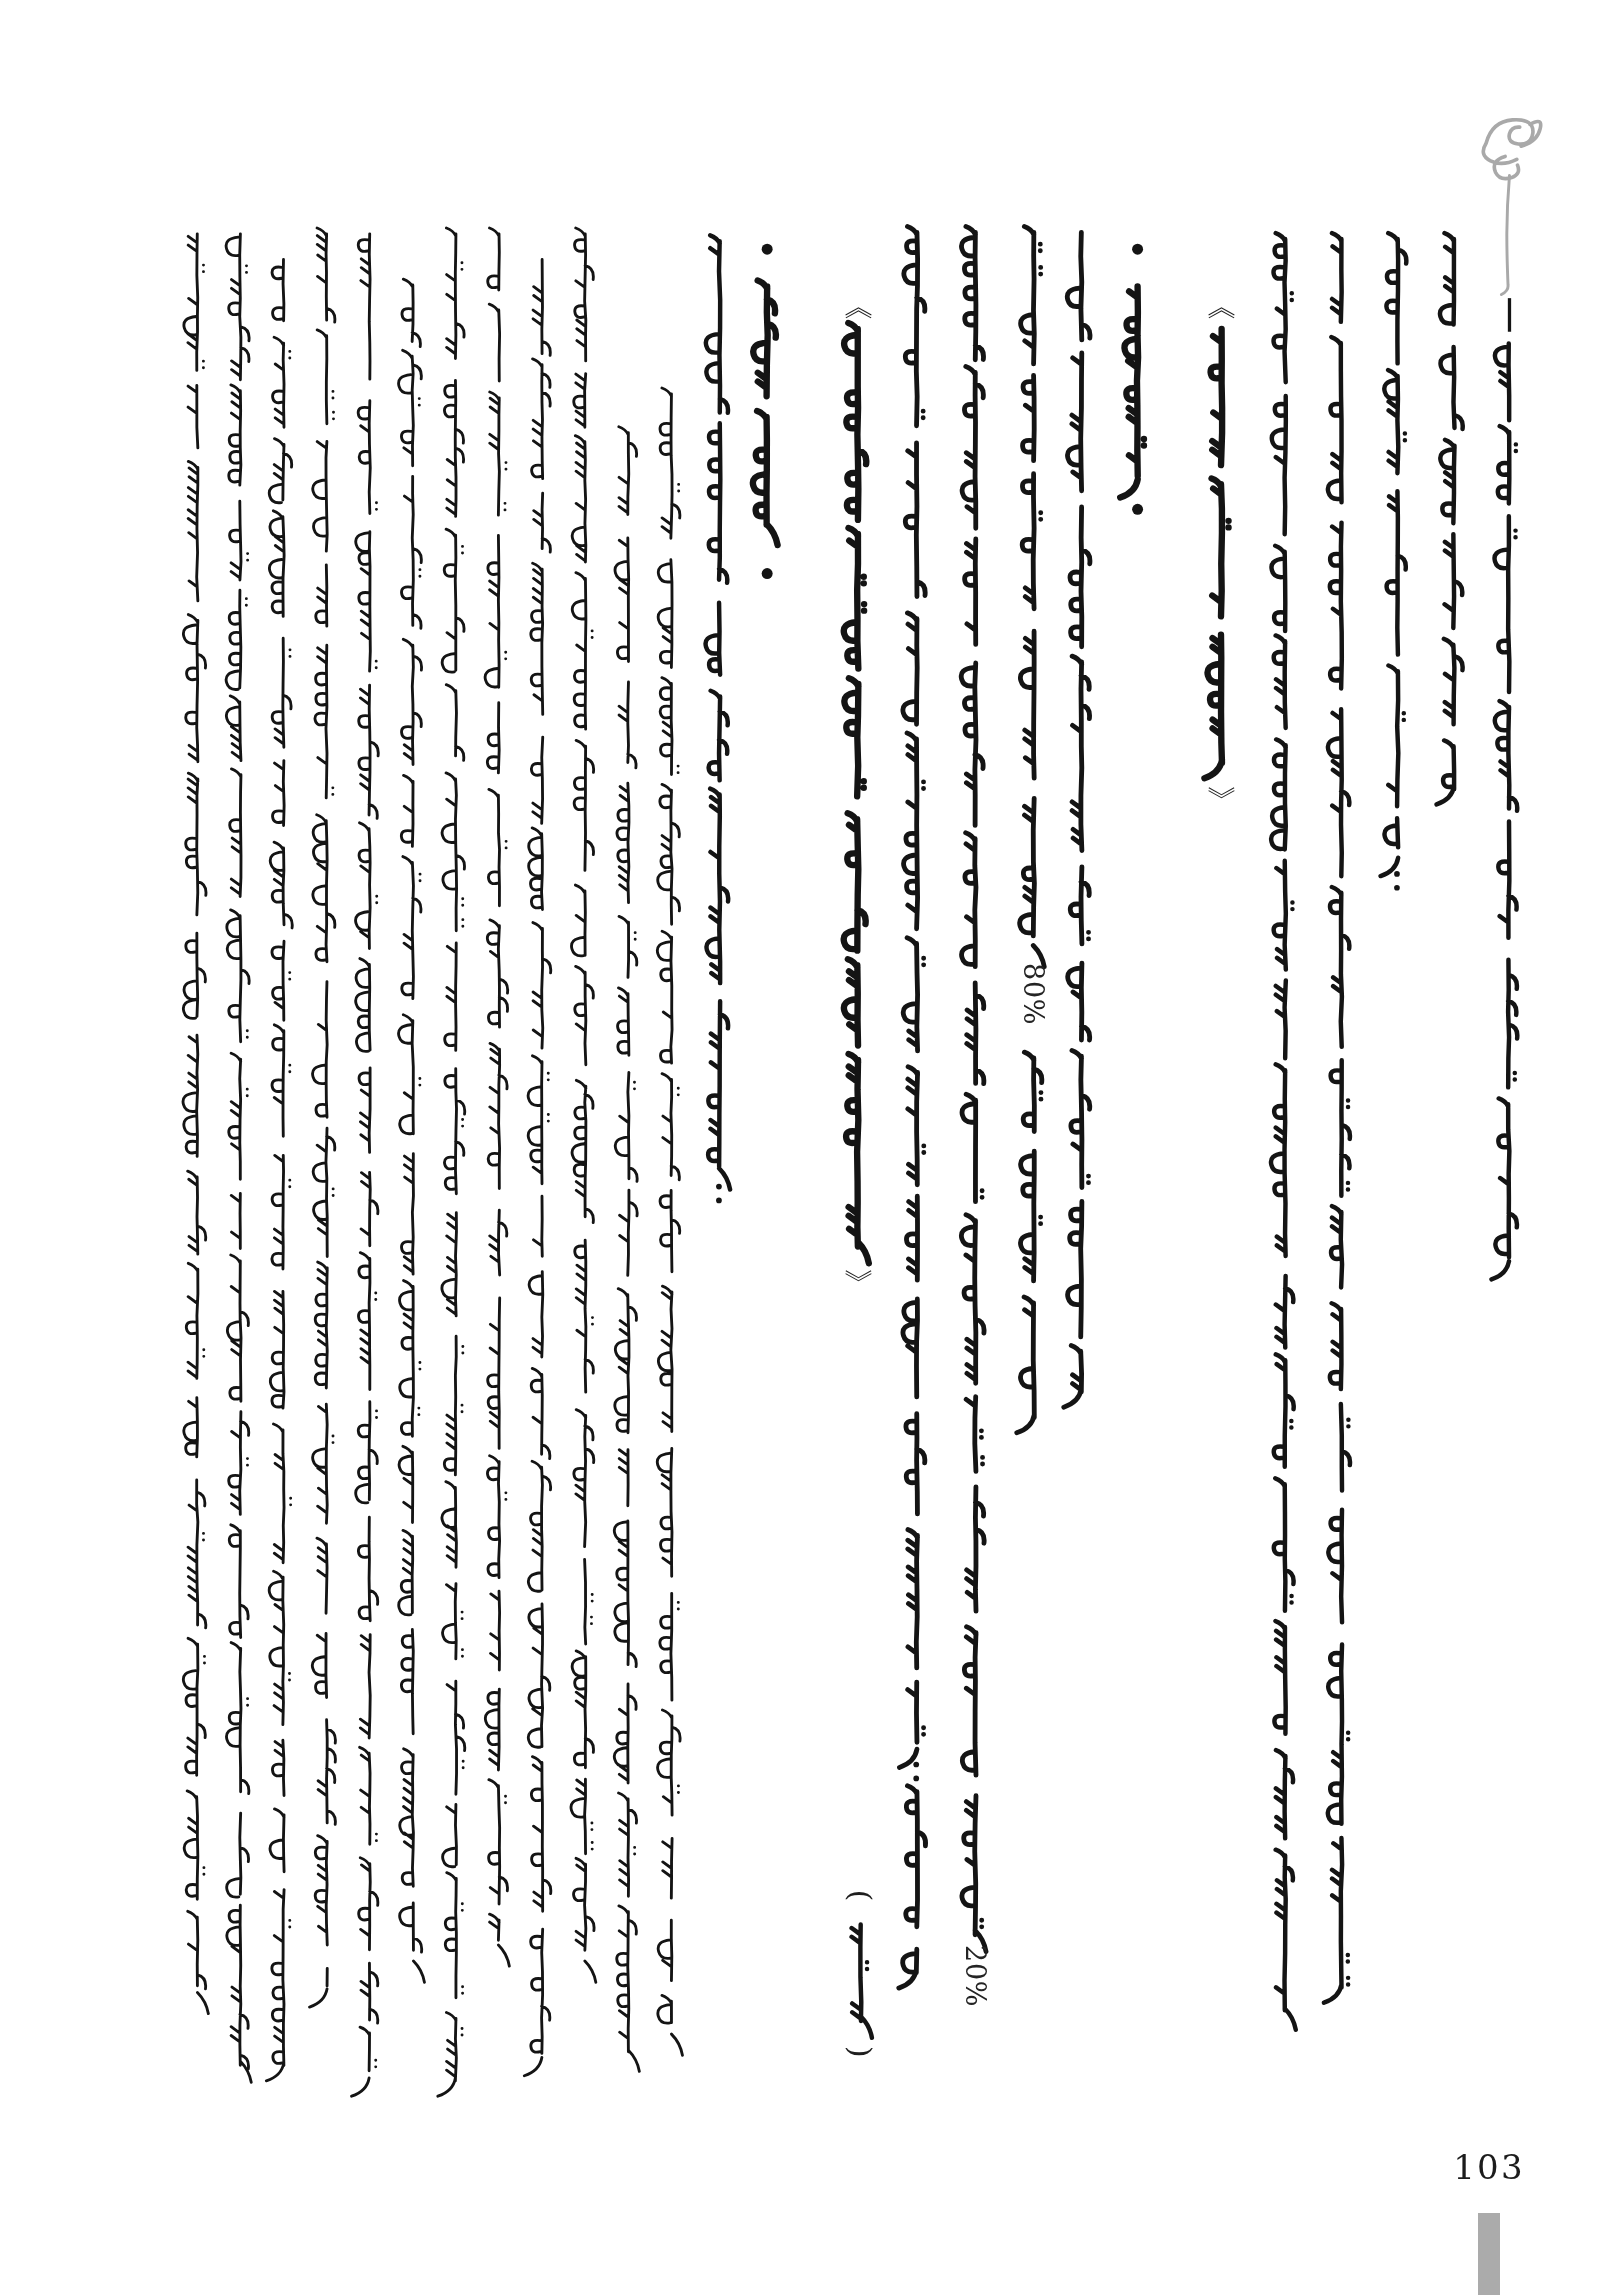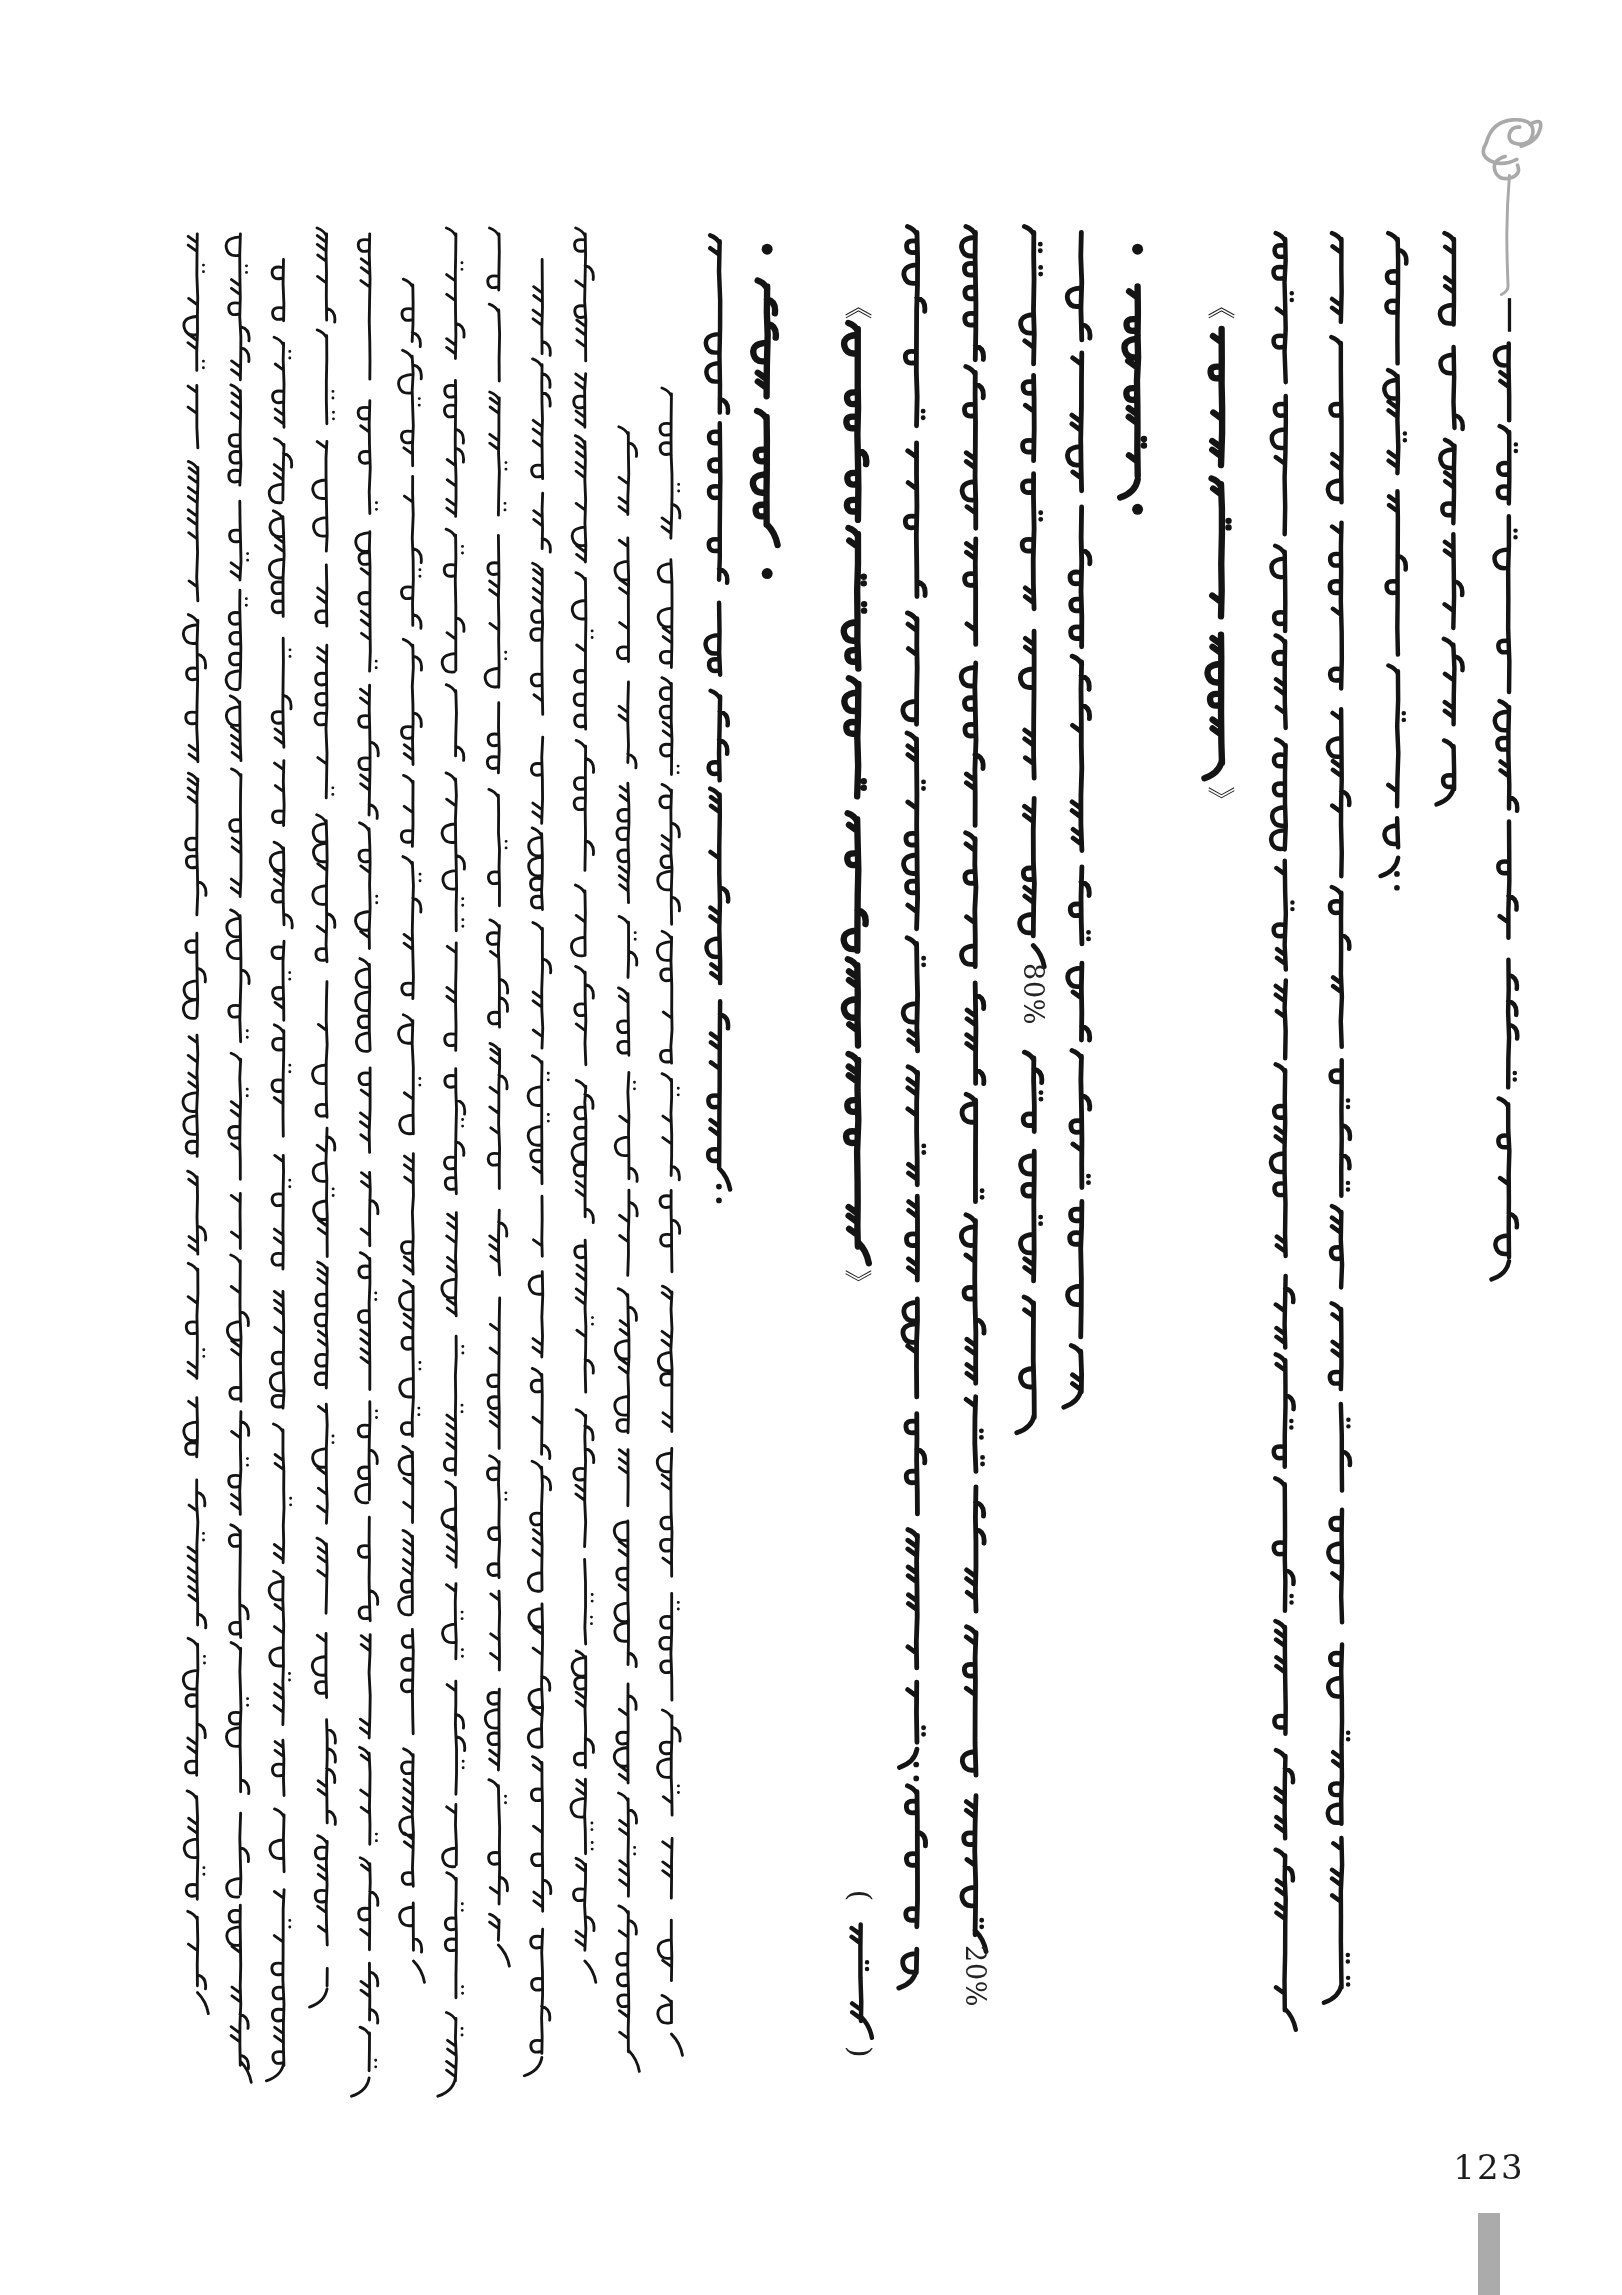--- a/index.html
+++ b/index.html
@@ -137,16 +137,16 @@
       </g>
       <g stroke="#a9a9a9" fill="none" stroke-width="5" stroke-linecap="round">
         <path d="M 2034 196
   q 8 -30 36 -32 q 30 -2 28 18 q -2 17 -20 15 q -15 -2 -12 -14 q 3 -10 14 -9
   M 2034 196 q -10 16 6 24 q 16 8 36 -2
   M 2094 170 q 18 -10 14 6 q -4 18 -26 24
   M 2060 214 q -20 6 -13 22 q 6 12 22 7 q 13 -5 8 -17"></path>
         <path d="M 2066 240 C 2061 300 2062 340 2064 390 q 1 8 -9 13" stroke-width="4"></path>
       </g>
     </svg>
-  <div class="pagenum">123</div>
+  <div class="pagenum">103</div>
   <div class="edge-bar"></div>
 </div>
 
 
 </body></html>

